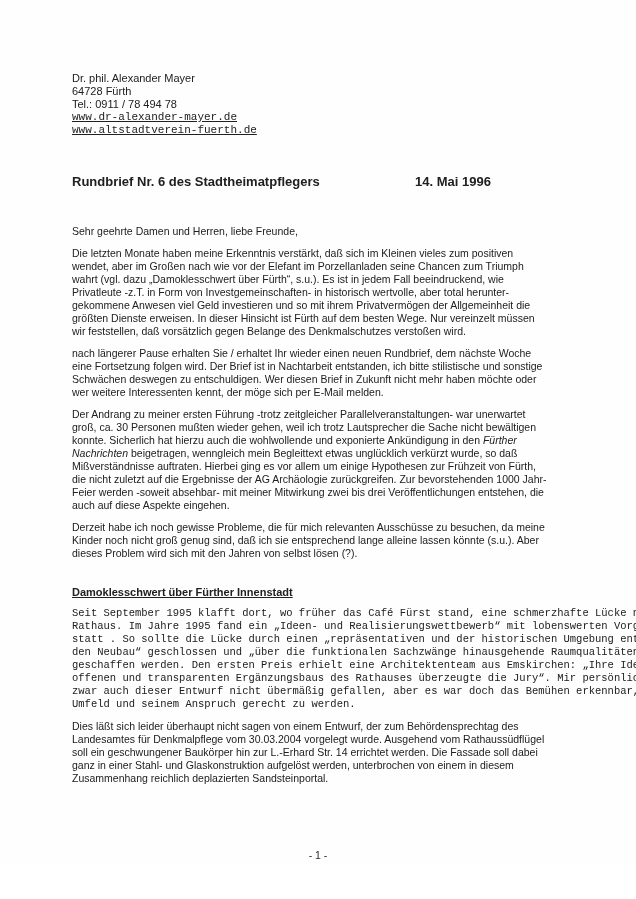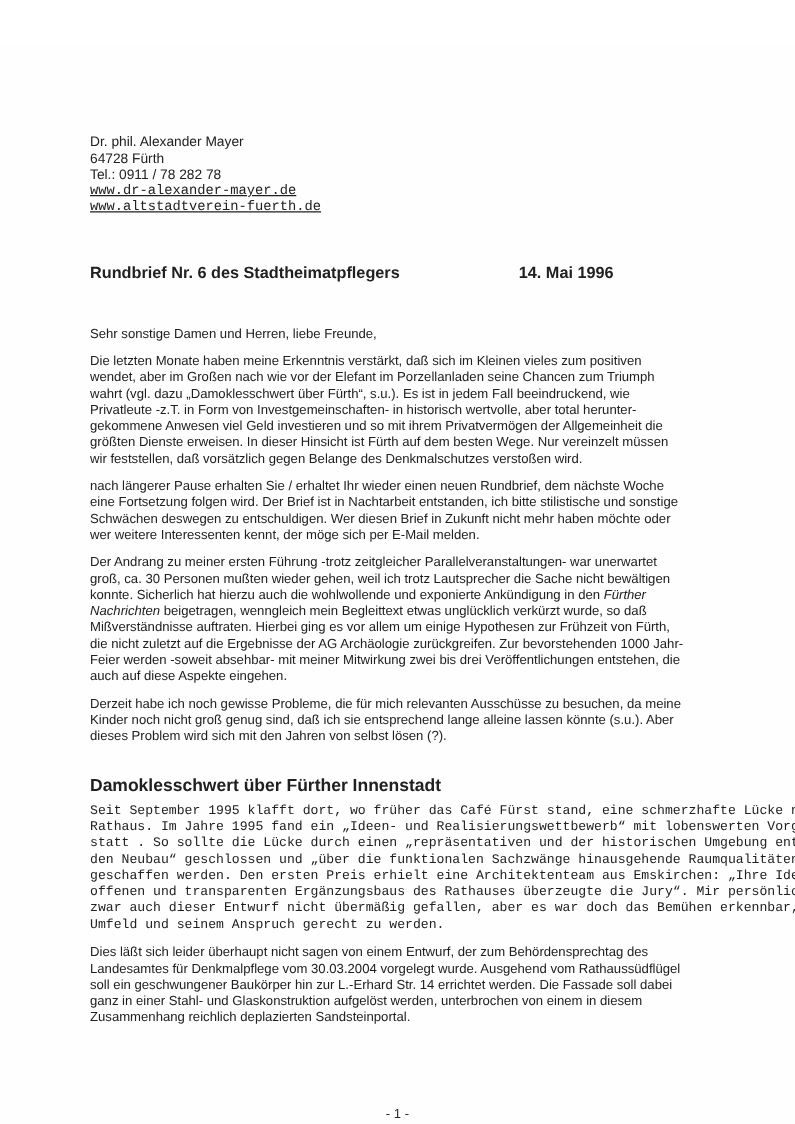--- a/index.html
+++ b/index.html
@@ -8,21 +8,20 @@
     background: #ffffff;
   }
   .page {
     position: relative;
     width: 636px;
     height: 863px;
     background: #fefefe;
     overflow: hidden;
     font-family: "Liberation Sans", "DejaVu Sans", sans-serif;
     color: #202020;
-    margin-top: 36px;
   }
   .content {
     position: absolute;
     left: 72px;
     top: 72px;
     width: 512px;
   }
   .sender-line {
     font-size: 11px;
     line-height: 13px;
@@ -52,23 +51,24 @@
     white-space: pre;
   }
   .salutation {
     margin-top: 36px;
   }
   .italic {
     font-style: italic;
   }
   .section-heading {
     margin: 25px 0 0 0;
-    font-size: 14px;
+    font-size: 11px;
     line-height: 14px;
     font-weight: bold;
+    text-decoration: underline;
   }
   .section-heading + .para {
     margin-top: 8px;
     font-family: Liberation Mono, monospace;
   }
   .footer {
     position: absolute;
     top: 849px;
     left: 0;
     width: 636px;
@@ -80,31 +80,31 @@
 </style>
 </head>
 <body>
 
 <div class="page">
   <div class="content">
 
     <div class="sender">
       <div class="sender-line">Dr. phil. Alexander Mayer</div>
       <div class="sender-line">64728 Fürth</div>
-      <div class="sender-line">Tel.: 0911 / 78 282 78</div>
+      <div class="sender-line">Tel.: 0911 / 78 494 78</div>
       <div class="sender-line link">www.dr-alexander-mayer.de</div>
       <div class="sender-line link">www.altstadtverein-fuerth.de</div>
     </div>
 
     <div class="title-row">
       <div class="title-main">Rundbrief Nr. 6 des Stadtheimatpflegers</div>
       <div class="title-date">14. Mai 1996</div>
     </div>
 
-    <p class="para salutation">Sehr sonstige Damen und Herren, liebe Freunde,</p>
+    <p class="para salutation">Sehr geehrte Damen und Herren, liebe Freunde,</p>
 
     <p class="para"><span>Die letzten Monate haben meine Erkenntnis verstärkt, daß sich im Kleinen vieles zum positiven
 wendet, aber im Großen nach wie vor der Elefant im Porzellanladen seine Chancen zum Triumph
 wahrt (vgl. dazu „Damoklesschwert über Fürth“, s.u.). Es ist in jedem Fall beeindruckend, wie
 Privatleute -z.T. in Form von Investgemeinschaften- in historisch wertvolle, aber total herunter-
 gekommene Anwesen viel Geld investieren und so mit ihrem Privatvermögen der Allgemeinheit die
 größten Dienste erweisen. In dieser Hinsicht ist Fürth auf dem besten Wege. Nur vereinzelt müssen
 wir feststellen, daß vorsätzlich gegen Belange des Denkmalschutzes verstoßen wird.</span></p>
     <p class="para"><span>nach längerer Pause erhalten Sie / erhaltet Ihr wieder einen neuen Rundbrief, dem nächste Woche
 eine Fortsetzung folgen wird. Der Brief ist in Nachtarbeit entstanden, ich bitte stilistische und sonstige

